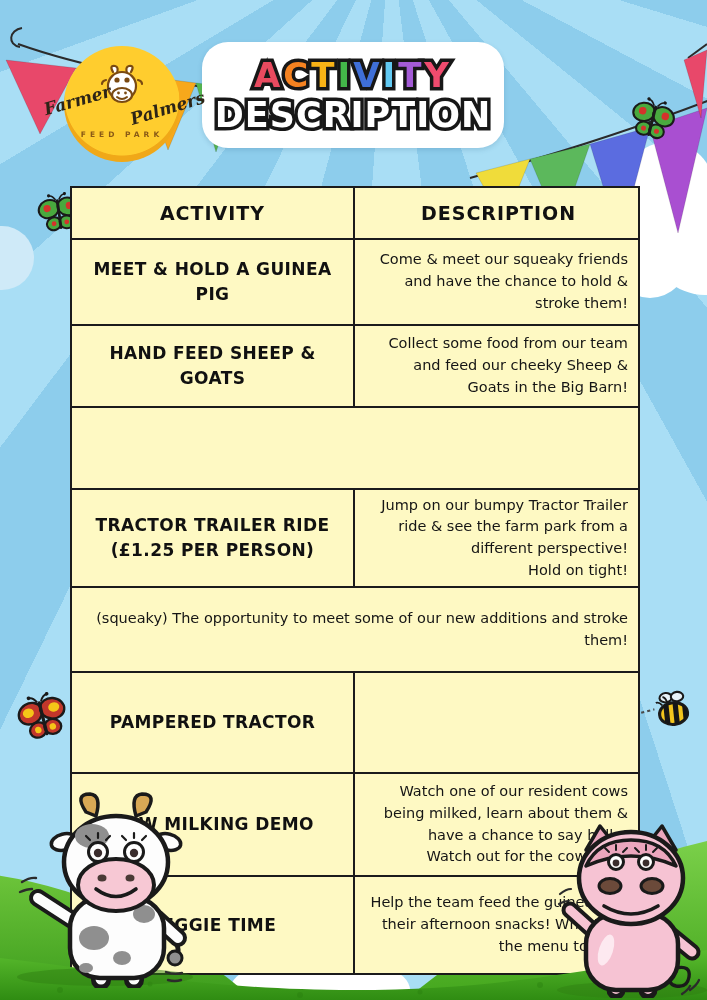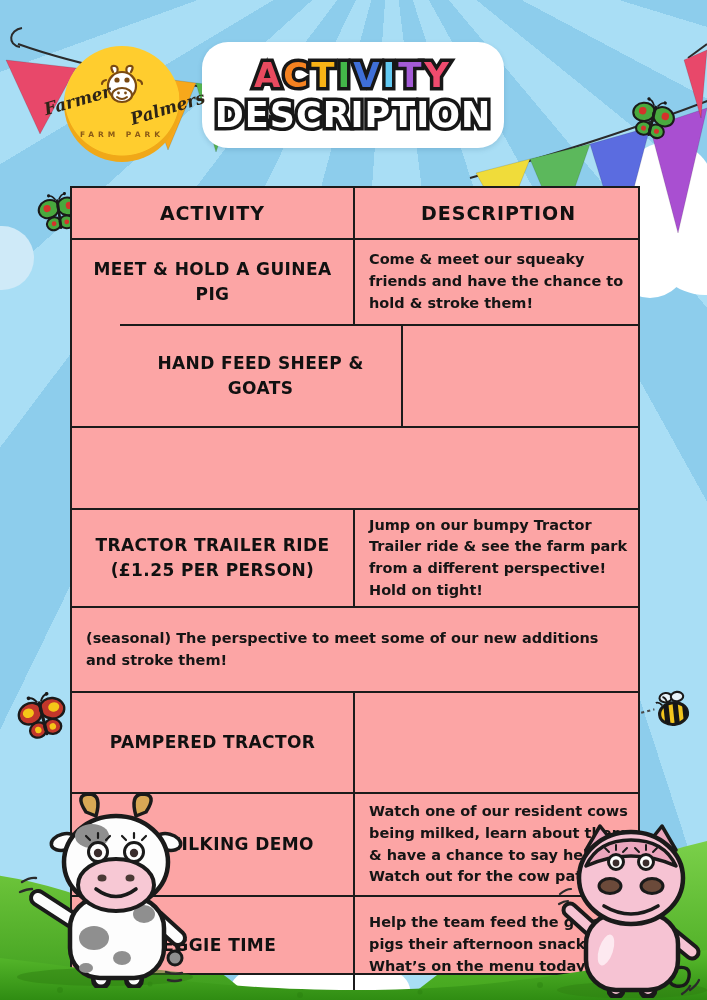--- a/index.html
+++ b/index.html
@@ -32,30 +32,30 @@
         background:#fff;border-radius:26px;box-shadow:0 2px 5px rgba(40,90,130,.18);
         display:flex;flex-direction:column;align-items:center;justify-content:center;}
   .word{line-height:1;text-align:center;font-weight:800;}
   .w1{font-size:34px;letter-spacing:3px;margin-bottom:6px;}
   .w2{font-size:35px;letter-spacing:1px;}
   .letter,.outline-wrap{position:relative;display:inline-block;}
   .t-stroke{position:absolute;left:0;top:0;-webkit-text-stroke:7px #171717;color:transparent;z-index:0;}
   .t-fill{position:relative;z-index:1;}
   
   .atable{position:absolute;left:70px;top:186px;width:570px;height:789px;z-index:5;
-        background:#fca5a5;border:2.5px solid var(--tborder,#1b1b1b);box-sizing:border-box;}
+        background:#fef9c3;border:2.5px solid var(--tborder,#1b1b1b);box-sizing:border-box;}
   .trow{display:flex;border-top:2px solid var(--tborder,#1b1b1b);box-sizing:border-box;}
   .trow.first{border-top:none;}
   .cell{box-sizing:border-box;display:flex;align-items:center;}
   .cell-a{width:283px;border-right:2px solid var(--tborder,#1b1b1b);justify-content:center;
         text-align:center;padding:4px 10px;}
   .cell-d{flex:1;padding:8px 10px 8px 14px;}
   .htxt{font-size:19px;font-weight:800;letter-spacing:1px;color:#111;}
   .atxt{font-size:17px;font-weight:800;letter-spacing:.4px;color:#111;white-space:pre-line;line-height:1.45;}
-  .dtxt{font-size:14.5px;font-weight:bold;color:#151515;line-height:1.5;white-space:pre-line;}
+  .dtxt{font-size:14.5px;font-weight:normal;color:#151515;line-height:1.5;white-space:pre-line;text-align:right;}
   
   .sprite{position:absolute;}
   .butterfly{--wing:#49a93e;--spot:#d4332b;}
   .char{position:absolute;z-index:7;}
 </style>
 </head>
 <body>
 
 <div class="stage">
   <div class="rays"></div>
@@ -195,43 +195,46 @@
     <div id="rows-container">
     <div class="trow" style="height: 86px;">
       <div class="cell cell-a">
         <div class="atxt">MEET &amp; HOLD A GUINEA PIG</div>
       </div>
       <div class="cell cell-d">
         <div class="dtxt">Come &amp; meet our squeaky friends and have the chance to hold &amp; stroke them!</div>
       </div>
     </div>
 
-    <div class="trow" style="height: 102px; margin-left: 48px;">
+    <div class="trow" style="height: 82px;">
       <div class="cell cell-a">
         <div class="atxt">HAND FEED SHEEP &amp; GOATS</div>
+      </div>
+      <div class="cell cell-d">
+        <div class="dtxt">Collect some food from our team and feed our cheeky Sheep &amp; Goats in the Big Barn!</div>
       </div>
     </div>
 
     <div class="trow" style="height: 82px;">
     </div>
 
     <div class="trow" style="height: 98px;">
       <div class="cell cell-a">
         <div class="atxt">TRACTOR TRAILER RIDE
 (£1.25 PER PERSON)</div>
       </div>
       <div class="cell cell-d">
         <div class="dtxt">Jump on our bumpy Tractor Trailer ride &amp; see the farm park from a different perspective!
 Hold on tight!</div>
       </div>
     </div>
 
     <div class="trow" style="height: 85px;">
       <div class="cell cell-d">
-        <div class="dtxt">(seasonal) The perspective to meet some of our new additions and stroke them!</div>
+        <div class="dtxt">(squeaky) The opportunity to meet some of our new additions and stroke them!</div>
       </div>
     </div>
 
     <div class="trow" style="height: 101px;">
       <div class="cell cell-a">
         <div class="atxt">PAMPERED TRACTOR</div>
       </div>
     </div>
 
     <div class="trow" style="height: 103px;">
@@ -364,15 +367,15 @@
         <path d="M9,16 q-4,1 -4,4 M41,16 q4,1 4,4"></path>
       </g>
       <circle cx="20" cy="16" r="2.6" fill="#7a4a12"></circle>
         <circle cx="30" cy="16" r="2.6" fill="#7a4a12"></circle>
       <circle cx="21.5" cy="29" r="1.4" fill="#7a4a12"></circle>
         <circle cx="28.5" cy="29" r="1.4" fill="#7a4a12"></circle>
       <path d="M20,33 q5,4 10,0" fill="none" stroke="#7a4a12" stroke-width="2" stroke-linecap="round"></path>
     </svg>
     <span class="hand f">Farmer</span>
     <span class="hand p">Palmers</span>
-    <span class="sub">FARM PARK</span>
+    <span class="sub">FEED PARK</span>
   </div>
 </div>
 
 </body></html>

